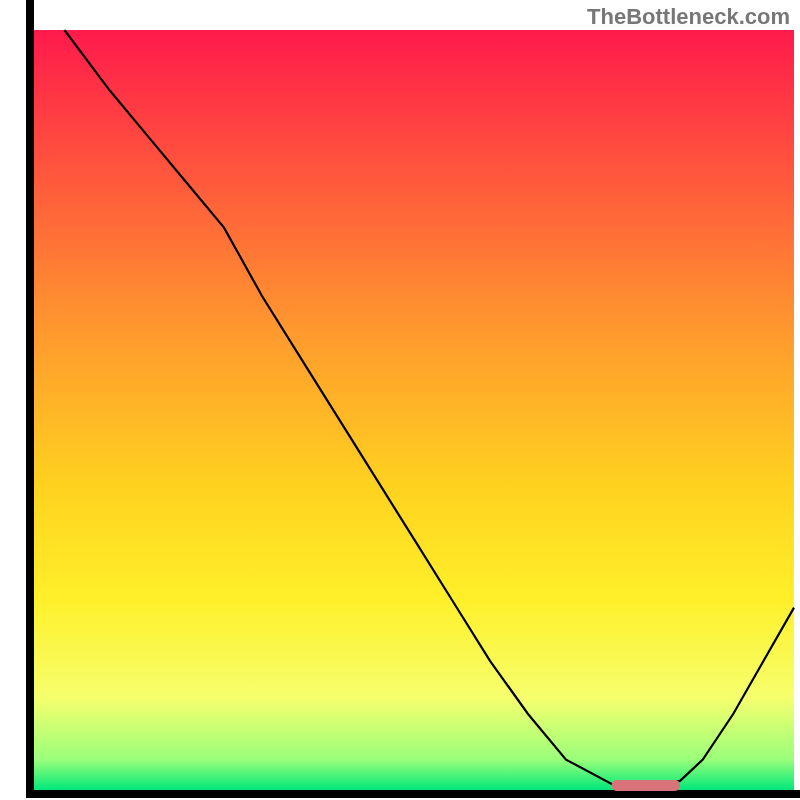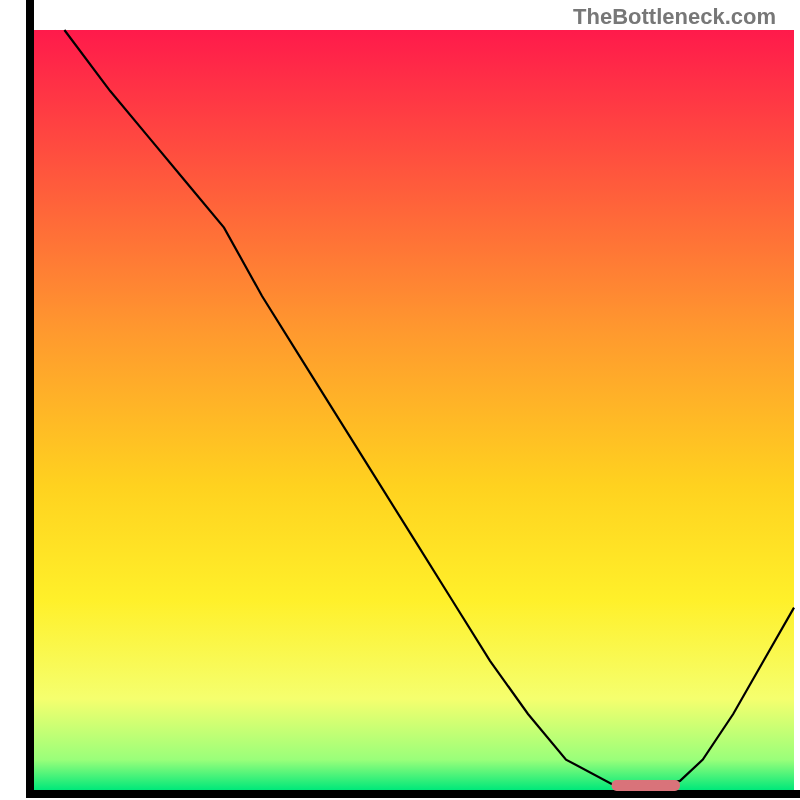--- a/index.html
+++ b/index.html
@@ -9,21 +9,21 @@
     font-family: Arial, Helvetica, sans-serif;
   }
   .chart-container {
     position: relative;
     width: 800px;
     height: 800px;
   }
   .watermark {
     position: absolute;
     top: 4px;
-    right: 24px;
+    right: 10px;
     font-size: 22px;
     font-weight: bold;
     color: #777;
     z-index: 10;
   }
   svg {
     display: block;
   }
 </style>
 </head>

